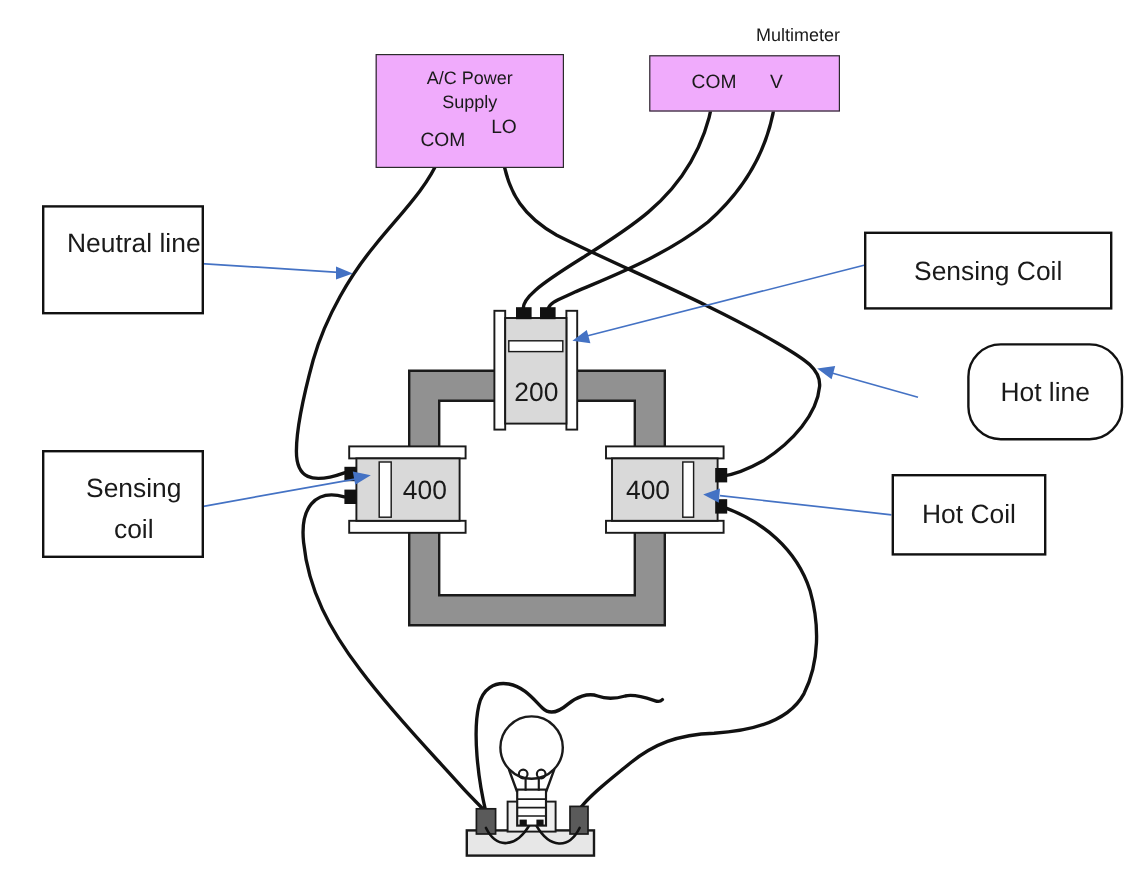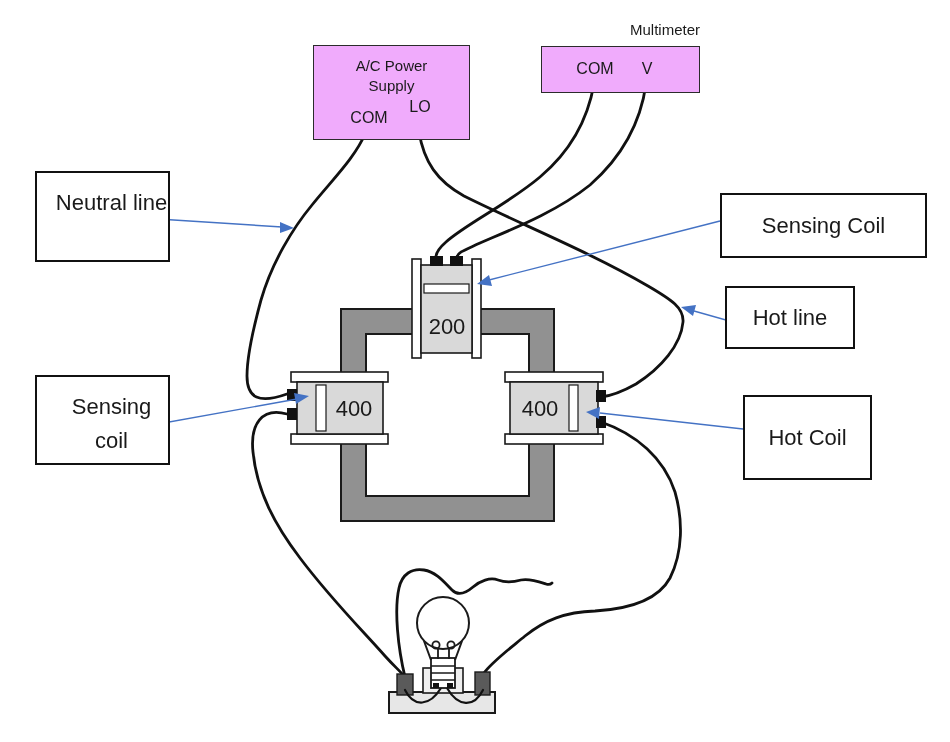--- a/index.html
+++ b/index.html
@@ -120,16 +120,16 @@
 
   <div class="abs mm-title" style="left:541px;top:21px;width:159px;">Multimeter</div>
   <div class="abs device" style="left:541px;top:46px;width:159px;height:47px;">
     <span class="term" style="left:53px;top:13px;">COM</span>
     <span class="term" style="left:105px;top:13px;">V</span>
   </div>
 
   <div class="abs callout left-text" style="left:23px;top:171px;width:135px;height:91px;">Neutral line</div>
   <div class="abs callout left-text" style="left:23px;top:375px;width:135px;height:90px;">Sensing coil</div>
   <div class="abs callout center-text" style="left:720px;top:193px;width:207px;height:65px;">Sensing Coil</div>
-  <div class="abs callout center-text" style="left:725px;top:286px;width:130px;height:63px;">Hot line</div>
-  <div class="abs callout center-text" style="left:743px;top:395px;width:129px;height:85px;">Hot Coil</div>
+  <div class="abs callout center-text" style="left:806px;top:286px;width:130px;height:81px;border-radius:28px;">Hot line</div>
+  <div class="abs callout center-text" style="left:743px;top:395px;width:129px;height:68px;">Hot Coil</div>
 
 </div>
 
 </body></html>

